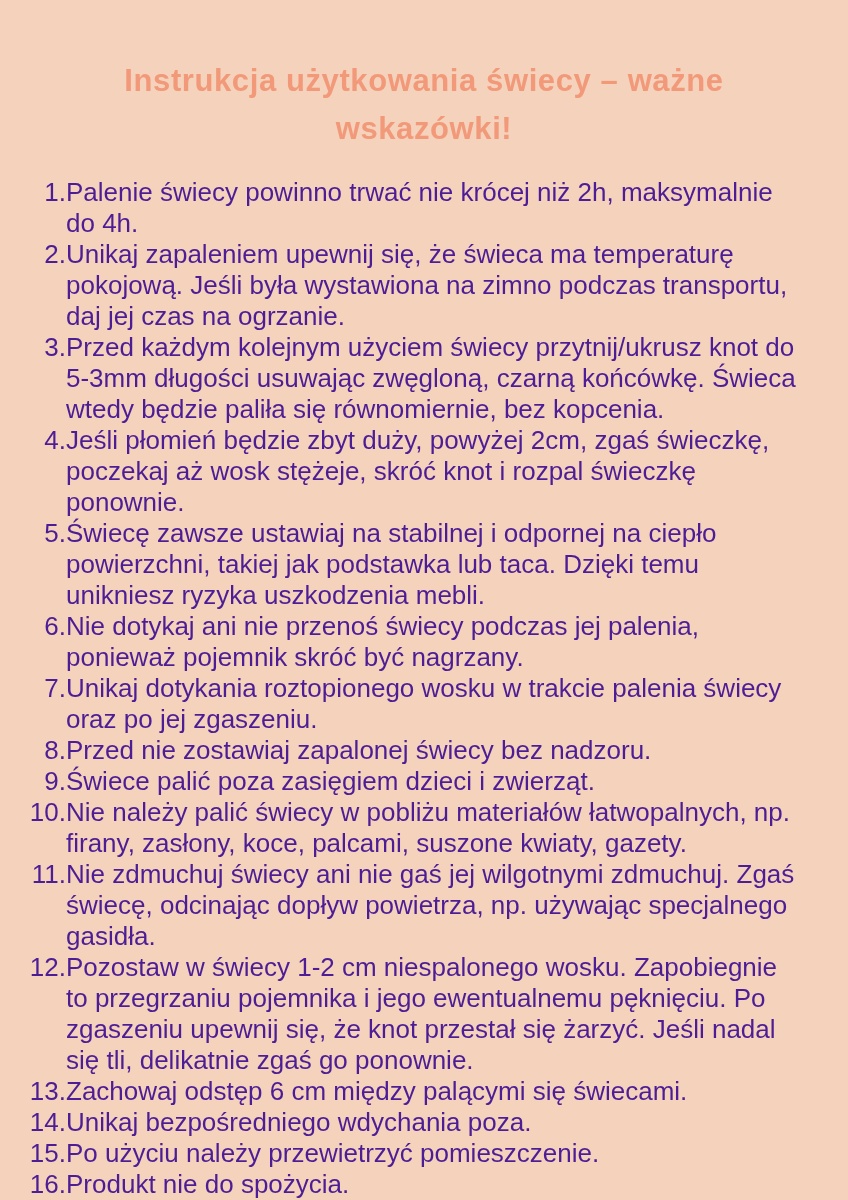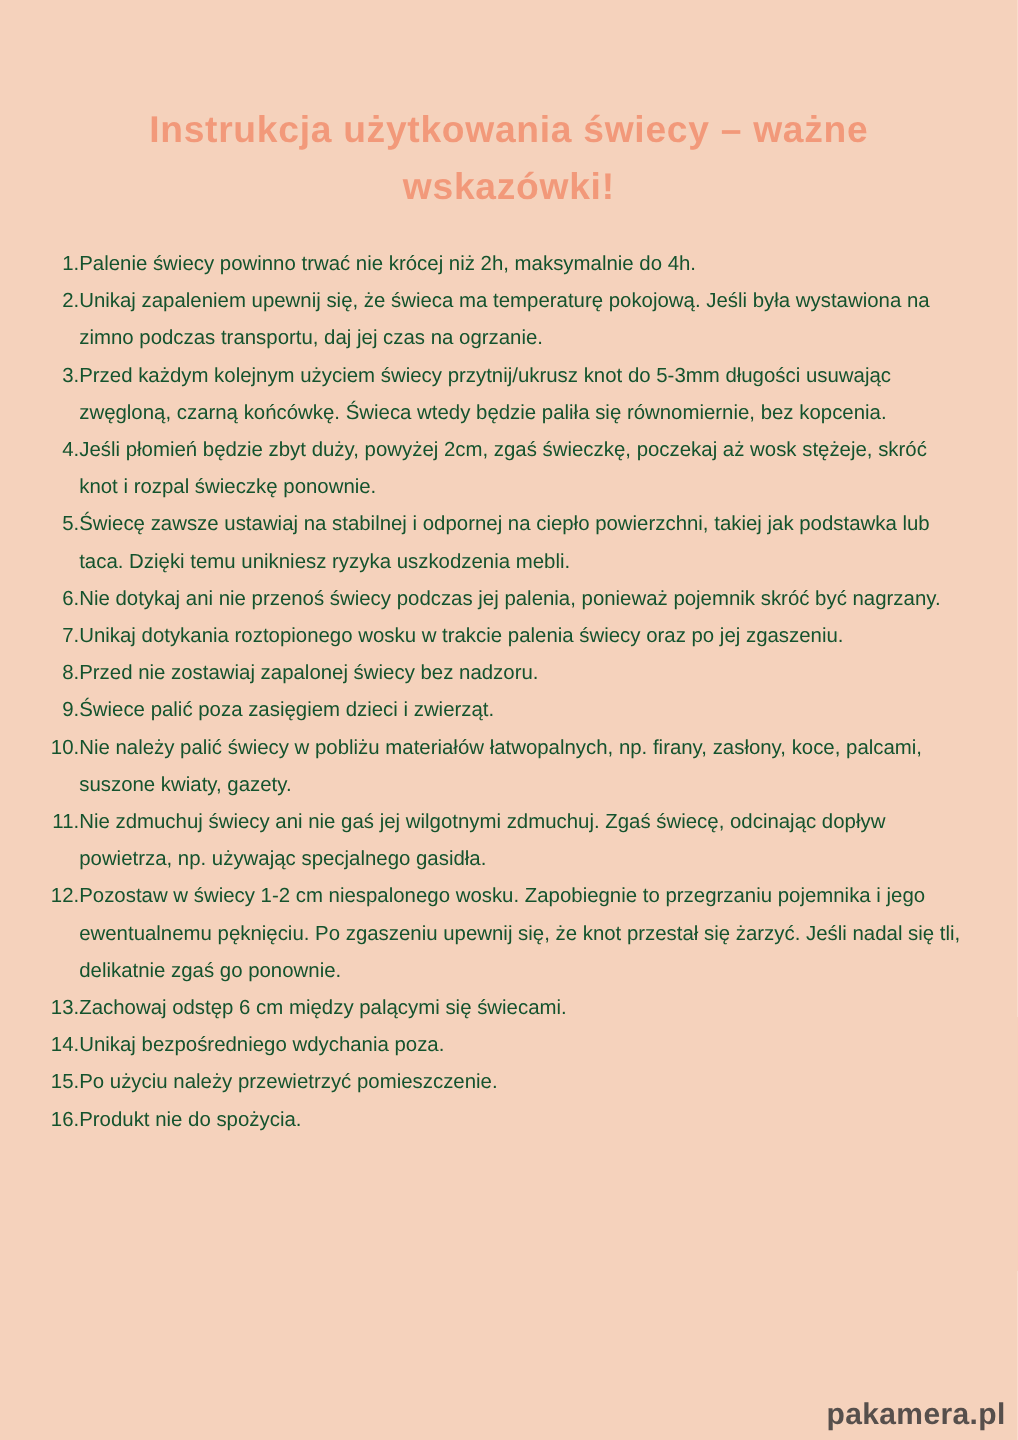--- a/index.html
+++ b/index.html
@@ -10,37 +10,37 @@
     position: relative;
     width: 848px;
     height: 1200px;
     background: #f5d2bc;
     font-family: "Liberation Sans", sans-serif;
     overflow: hidden;
     box-sizing: border-box;
   }
   .title {
     margin: 0 auto;
-    padding-top: 84px;
+    padding-top: 57px;
     max-width: 672px;
     text-align: center;
     font-size: 31px;
     font-weight: bold;
     letter-spacing: 0.6px;
     line-height: 48px;
     color: #f2997a;
   }
   .instructions {
     list-style: none;
     counter-reset: step;
     margin: 24px 46px 0 0;
     padding: 0 0 0 66px;
-    font-size: 17px;
+    font-size: 26px;
     line-height: 31px;
-    color: #14532d;
+    color: #4c1d95;
   }
   .instructions li {
     counter-increment: step;
     position: relative;
   }
   .instructions li::before {
     content: counter(step) ".";
     position: absolute;
     right: 100%;
     top: 0;
@@ -72,14 +72,13 @@
       <li>Przed nie zostawiaj zapalonej świecy bez nadzoru.</li>
       <li>Świece palić poza zasięgiem dzieci i zwierząt.</li>
       <li>Nie należy palić świecy w pobliżu materiałów łatwopalnych, np. firany, zasłony, koce, palcami, suszone kwiaty, gazety.</li>
       <li>Nie zdmuchuj świecy ani nie gaś jej wilgotnymi zdmuchuj. Zgaś świecę, odcinając dopływ powietrza, np. używając specjalnego gasidła.</li>
       <li>Pozostaw w świecy 1-2 cm niespalonego wosku. Zapobiegnie to przegrzaniu pojemnika i jego ewentualnemu pęknięciu. Po zgaszeniu upewnij się, że knot przestał się żarzyć. Jeśli nadal się tli, delikatnie zgaś go ponownie.</li>
       <li>Zachowaj odstęp 6 cm między palącymi się świecami.</li>
       <li>Unikaj bezpośredniego wdychania poza.</li>
       <li>Po użyciu należy przewietrzyć pomieszczenie.</li>
       <li>Produkt nie do spożycia.</li>
     </ol>
-  <div class="watermark">pakamera.pl</div>
 </div>
 
 </body></html>

